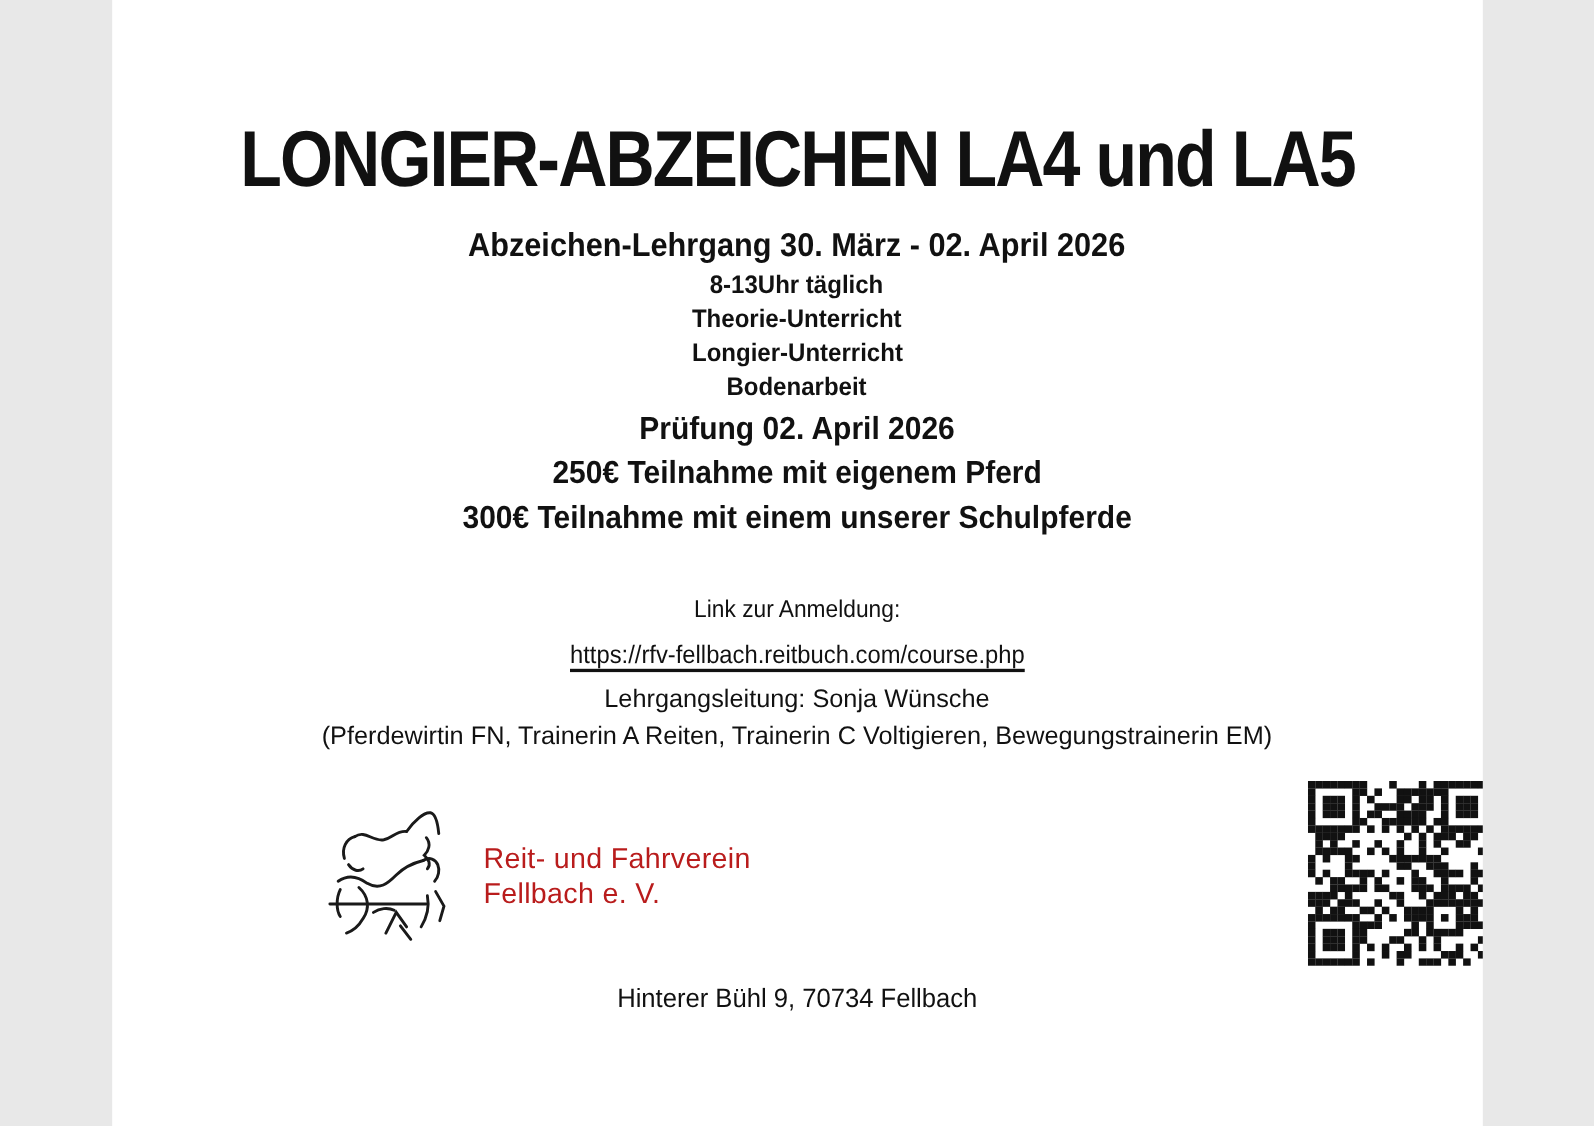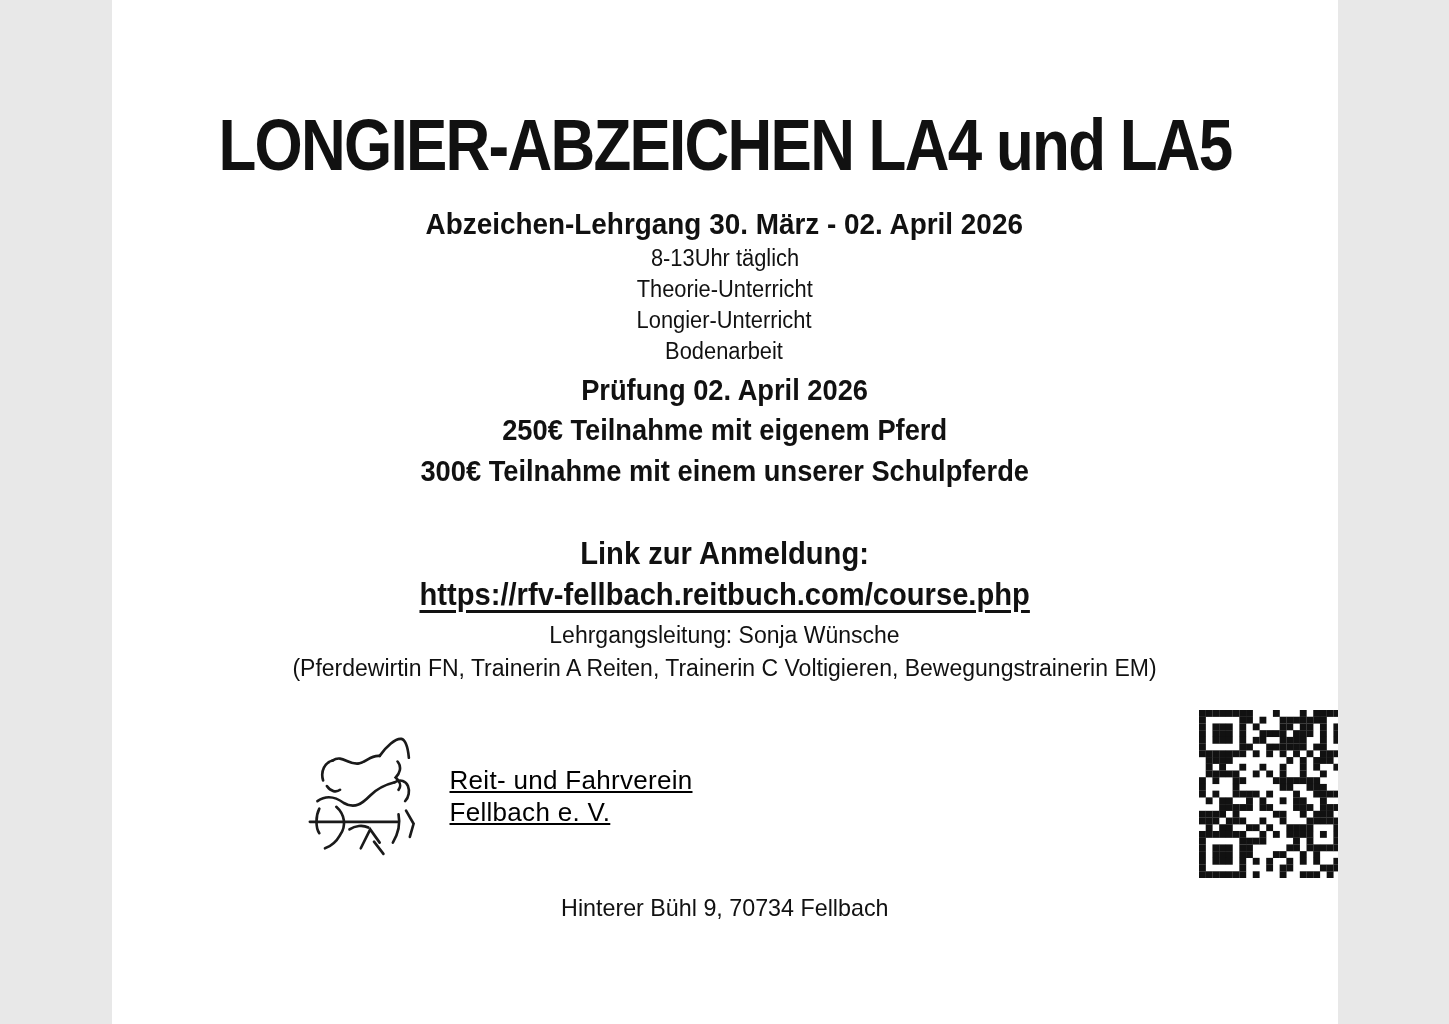--- a/index.html
+++ b/index.html
@@ -4,51 +4,52 @@
 <style>
   html,body{margin:0;padding:0;background:#e8e8e8;}
   .poster{
     position:relative;
     width:1226px;height:1024px;
     background:#ffffff;
     font-family:"Liberation Sans", sans-serif;
     color:#111111;
     overflow:hidden;
     margin:0 auto;
+    padding-left:20px;
   }
   .stack{position:absolute;left:0;right:0;top:0;text-align:center;}
   .line{white-space:nowrap;}
   .cx{display:inline-block;transform-origin:50% 50%;}
 
   .title{padding-top:102px;font-size:72px;line-height:86px;font-weight:700;}
   .title .cx{transform:scaleX(0.86);letter-spacing:-2px;}
 
   .subtitle{margin-top:17px;font-size:30px;line-height:38px;font-weight:700;}
   .subtitle .cx{transform:scaleX(0.93);}
 
-  .sched{font-size:23px;line-height:31px;font-weight:400;}
+  .sched{font-size:23px;line-height:31px;font-weight:700;}
   .sched .cx{transform:scaleX(0.95);}
 
   .exam{margin-top:3px;font-size:29px;line-height:40px;font-weight:700;}
   .exam .cx,.price .cx,.linklabel .cx,.url .cx{transform:scaleX(0.94);}
 
   .price{font-size:29px;line-height:41px;font-weight:700;}
 
-  .linklabel{margin-top:42px;font-size:31px;line-height:40px;font-weight:700;}
-  .url{font-size:31px;line-height:42px;font-weight:700;}
+  .linklabel{margin-top:42px;font-size:22px;line-height:40px;font-weight:400;}
+  .url{font-size:23px;line-height:42px;font-weight:400;}
   .url a{color:#111111;text-decoration:underline;text-underline-offset:5px;text-decoration-thickness:3px;}
 
   .leader{margin-top:3px;font-size:23px;line-height:33px;font-weight:500;}
   .quals{font-size:23px;line-height:32px;font-weight:500;}
 
   .club-logo{position:absolute;left:196px;top:726px;width:132px;height:138px;}
   .club-logo svg{width:100%;height:100%;}
 
   .club-name{position:absolute;left:338px;top:764px;text-align:left;
-    font-size:26px;line-height:32px;font-weight:400;color:#000000;letter-spacing:0.3px;text-decoration:underline;}
+    font-size:26px;line-height:32px;font-weight:400;color:#b91c1c;letter-spacing:0.3px;}
 
   .qr{position:absolute;left:1087px;top:710px;width:168px;height:168px;}
   .qr svg{width:100%;height:100%;display:block;}
 
   .address{position:absolute;left:0;right:0;top:892px;text-align:center;
     font-size:24px;line-height:32px;font-weight:500;}
   .address .cx{transform:scaleX(0.97);}
 </style>
 </head>
 <body>

